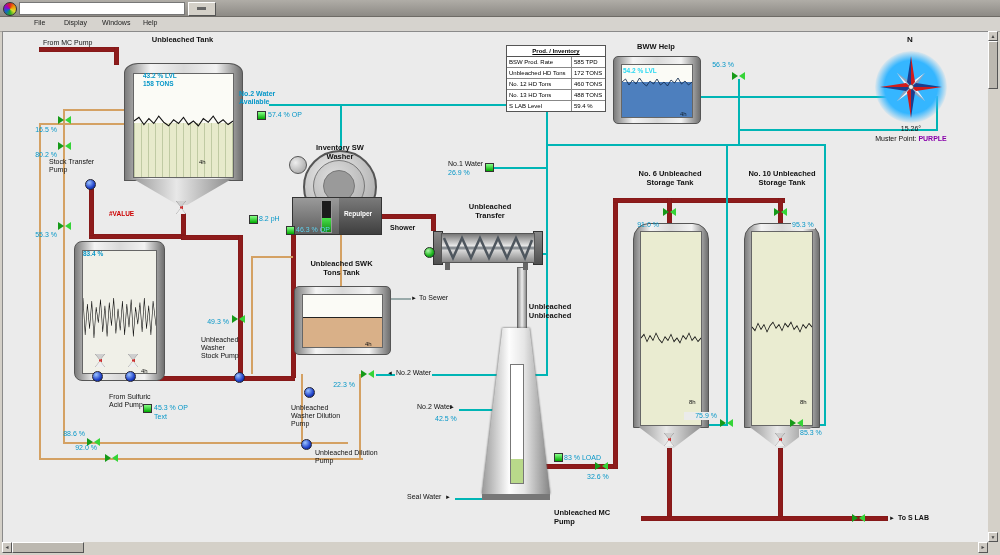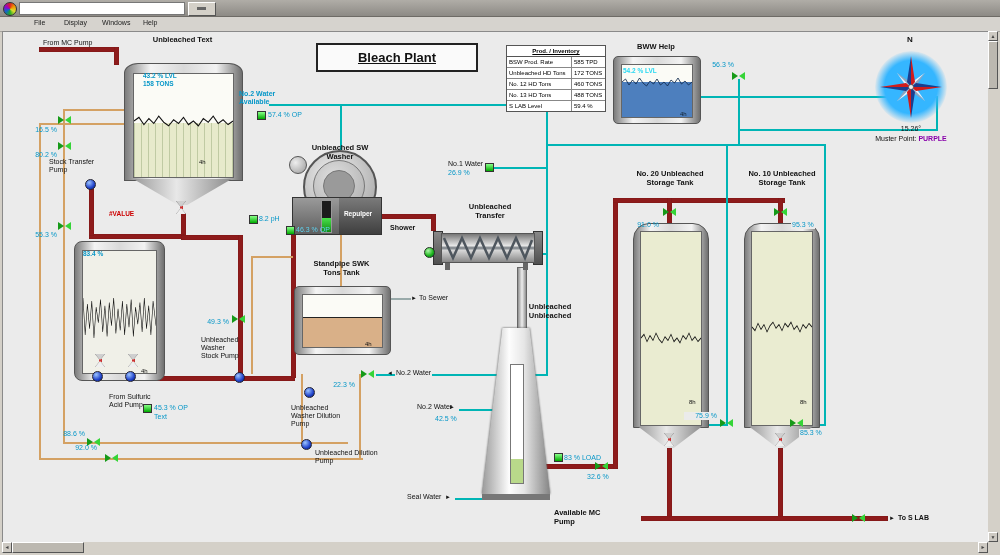--- a/index.html
+++ b/index.html
@@ -128,23 +128,20 @@
     <div class="abs po" style="left:248px;top:224px;width:2px;height:118px"></div>
     <div class="abs po" style="left:248px;top:224px;width:42px;height:2px"></div>
     <div class="abs po" style="left:337px;top:201px;width:2px;height:53px"></div>
     <div class="abs po" style="left:298px;top:342px;width:2px;height:68px"></div>
     <div class="abs po" style="left:356px;top:342px;width:2px;height:84px"></div>
 
     <div class="abs" style="left:386px;top:266px;width:22px;height:2px;background:#9aa;z-index:1"></div>
 
     <div class="abs pg" style="left:514px;top:235px;width:8px;height:62px"></div>
 
-    <div class="abs" style="left:313px;top:11px;width:158px;height:25px;border:2px solid #222;background:#fafafa;z-index:6">
-      <div class="lbl ctr" style="font-size:13px;line-height:25px;font-weight:bold;text-decoration:underline">Bleach Plant</div>
-    </div>
     <div class="abs" style="left:503px;top:13px;width:98px;background:#fff;border:1px solid #555;z-index:6;font-size:6px">
       <div class="ctr" style="border-bottom:1px solid #555;line-height:10px;font-weight:bold;text-decoration:underline">Prod. / Inventory</div>
       <div style="display:flex;border-bottom:1px solid #888">
         <span style="width:62px;border-right:1px solid #888;padding:2px 0 2px 2px">BSW Prod. Rate</span>
         <span style="flex:1;padding:2px 0 2px 2px">585 TPD</span>
       </div>
       <div style="display:flex;border-bottom:1px solid #888">
         <span style="width:62px;border-right:1px solid #888;padding:2px 0 2px 2px">Unbleached HD Tons</span>
         <span style="flex:1;padding:2px 0 2px 2px">172 TONS</span>
       </div>
@@ -156,21 +153,21 @@
         <span style="width:62px;border-right:1px solid #888;padding:2px 0 2px 2px">No. 13 HD Tons</span>
         <span style="flex:1;padding:2px 0 2px 2px">488 TONS</span>
       </div>
       <div style="display:flex">
         <span style="width:62px;border-right:1px solid #888;padding:2px 0 2px 2px">S LAB Level</span>
         <span style="flex:1;padding:2px 0 2px 2px">59.4 %</span>
       </div>
     </div>
 
     <div class="abs lbl" style="left:40px;top:7px">From MC Pump</div>
-    <div class="abs lbl t8 ctr" style="left:121px;top:4px;width:117px">Unbleached Text</div>
+    <div class="abs lbl t8 ctr" style="left:121px;top:4px;width:117px">Unbleached Tank</div>
     <div class="abs metal" style="left:121px;top:31px;width:117px;height:116px;border-radius:14px 14px 0 0/10px 10px 0 0">
       <div class="abs scr" style="left:8px;top:9px;right:8px;bottom:2px">
         <div class="abs hatch" style="left:0;right:0;bottom:0;height:52%"></div>
         <svg class="trend" style="left:0;top:40%;width:100%;height:12px" viewBox="0 0 100 10" preserveAspectRatio="none">
           <polyline points="0,5 5,2 10,8 15,3 20,7 25,1 30,6 35,9 40,4 45,7 50,2 55,8 60,5 65,9 70,3 75,6 80,1 85,7 90,4 95,8 100,5" fill="none" stroke="#111" stroke-width="1"></polyline>
         </svg>
       </div>
     </div>
     <div class="abs lbl cy b" style="left:140px;top:40px;font-size:6.5px">43.2 % LVL</div>
     <div class="abs lbl cy b" style="left:140px;top:48px;font-size:6.5px">158 TONS</div>
@@ -230,21 +227,21 @@
     <div class="abs lbl" style="left:288px;top:388px">Pump</div>
     <div class="abs pump" style="left:298px;top:407px"></div>
     <div class="abs lbl" style="left:312px;top:417px">Unbleached Dilution</div>
     <div class="abs lbl" style="left:312px;top:425px">Pump</div>
 
     <div class="abs lbl cy b" style="left:236px;top:58px">No.2 Water</div>
     <div class="abs lbl cy b" style="left:236px;top:66px">Available</div>
     <div class="abs gsq" style="left:254px;top:79px"></div>
     <div class="abs lbl cy" style="left:265px;top:79px">57.4 % OP</div>
 
-    <div class="abs lbl t8 ctr" style="left:292px;top:112px;width:90px">Unbleached SW</div>
+    <div class="abs lbl t8 ctr" style="left:292px;top:112px;width:90px">Inventory SW</div>
     <div class="abs lbl t8 ctr" style="left:292px;top:121px;width:90px">Washer</div>
     <div class="abs circ" style="left:286px;top:124px;width:16px;height:16px;background:radial-gradient(circle at 35% 35%,#eee,#999);border:1px solid #555"></div>
     <div class="abs circ" style="left:300px;top:118px;width:70px;height:70px;background:radial-gradient(circle at 40% 35%,#f2f2f2,#9a9a9a);border:2px solid #555"></div>
     <div class="abs circ" style="left:310px;top:128px;width:50px;height:50px;border:1px solid #777;background:radial-gradient(circle at 40% 35%,#e0e0e0,#aaa)"></div>
     <div class="abs circ" style="left:320px;top:138px;width:30px;height:30px;border:1px solid #777;background:#9a9a9a"></div>
 
     <div class="abs" style="left:289px;top:165px;width:88px;height:36px;background:linear-gradient(180deg,#9a9a9a,#5e5e5e);border:1px solid #333;z-index:3">
       <div class="abs" style="left:46px;top:0;right:0;bottom:0;background:linear-gradient(180deg,#7a7a7a,#3f3f3f)"></div>
       <div class="abs lbl ctr" style="left:44px;top:12px;width:42px;color:#fff;font-weight:bold;font-size:6.5px">Repulper</div>
       <div class="abs" style="left:28px;top:2px;width:9px;height:31px;background:#1c1c1c;border:1px solid #999">
@@ -256,21 +253,21 @@
     <div class="abs gsq" style="left:283px;top:194px"></div>
     <div class="abs lbl" style="left:293px;top:194px;color:#5fd3f0;z-index:6">46.3 % OP</div>
 
     <div class="abs lbl b" style="left:387px;top:192px">Shower</div>
     <div class="abs gdot" style="left:421px;top:215px"></div>
 
     <div class="abs lbl" style="left:445px;top:128px">No.1 Water</div>
     <div class="abs lbl cy" style="left:445px;top:137px">26.9 %</div>
     <div class="abs gsq" style="left:482px;top:131px"></div>
 
-    <div class="abs lbl t8 ctr" style="left:291px;top:228px;width:95px">Standpipe SWK</div>
+    <div class="abs lbl t8 ctr" style="left:291px;top:228px;width:95px">Unbleached SWK</div>
     <div class="abs lbl t8 ctr" style="left:291px;top:237px;width:95px">Tons Tank</div>
     <div class="abs metal" style="left:291px;top:254px;width:95px;height:67px;border-radius:5px">
       <div class="abs scr" style="left:7px;top:7px;right:7px;bottom:6px">
         <div class="abs" style="left:0;right:0;bottom:0;height:55%;background:#d9b088;border-top:1.5px solid #222"></div>
       </div>
     </div>
     <div class="abs lbl" style="left:362px;top:308px;font-size:6px">4h</div>
     <span class="abs arr" style="left:408px;top:263px">►</span>
     <div class="abs lbl" style="left:416px;top:262px">To Sewer</div>
 
@@ -301,21 +298,21 @@
     <div class="abs lbl" style="left:414px;top:371px">No.2 Water</div>
     <span class="abs arr" style="left:446px;top:372px">►</span>
     <div class="abs lbl cy" style="left:432px;top:383px">42.5 %</div>
     <div class="abs lbl" style="left:404px;top:461px">Seal Water</div>
     <span class="abs arr" style="left:442px;top:462px">►</span>
 
     <div class="abs gsq" style="left:551px;top:421px"></div>
     <div class="abs lbl cy" style="left:561px;top:422px">83 % LOAD</div>
     <div class="abs valve" style="left:592px;top:430px"></div>
     <div class="abs lbl cy" style="left:584px;top:441px">32.6 %</div>
-    <div class="abs lbl t8" style="left:551px;top:477px">Available MC</div>
+    <div class="abs lbl t8" style="left:551px;top:477px">Unbleached MC</div>
     <div class="abs lbl t8" style="left:551px;top:486px">Pump</div>
 
     <div class="abs lbl t8 ctr" style="left:610px;top:11px;width:86px">BWW Help</div>
     <div class="abs metal" style="left:610px;top:24px;width:86px;height:66px;border-radius:5px">
       <div class="abs scr" style="left:7px;top:7px;right:7px;bottom:5px">
         <div class="abs" style="left:0;right:0;bottom:0;height:68%;background:#4d7fbe"></div>
         <svg class="trend" style="left:0;top:24%;width:100%;height:10px" viewBox="0 0 100 10" preserveAspectRatio="none">
           <polyline points="0,5 5,2 10,8 15,3 20,7 25,1 30,6 35,9 40,4 45,7 50,2 55,8 60,5 65,9 70,3 75,6 80,1 85,7 90,4 95,8 100,5" fill="none" stroke="#122a4e" stroke-width="1"></polyline>
         </svg>
       </div>
@@ -347,21 +344,21 @@
       <use href="#mp" transform="rotate(180 32 32)"></use>
         <use href="#mp" transform="rotate(270 32 32)"></use>
       <circle cx="32" cy="32" r="2.5" fill="#eee" stroke="#333" stroke-width="0.6"></circle>
     </svg>
     <div class="abs lbl ctr" style="left:878px;top:93px;width:60px">15.26°</div>
     <div class="abs lbl ctr" style="left:820px;top:103px;width:176px">
       <span>Muster Point:</span>
       <span class="b" style="color:#8800aa">PURPLE</span>
     </div>
 
-    <div class="abs lbl t8 ctr" style="left:616px;top:138px;width:102px">No. 20 Unbleached</div>
+    <div class="abs lbl t8 ctr" style="left:616px;top:138px;width:102px">No. 6 Unbleached</div>
     <div class="abs lbl t8 ctr" style="left:616px;top:147px;width:102px">Storage Tank</div>
     <div class="abs valve" style="left:660px;top:176px"></div>
     <div class="abs lbl cy rt" style="left:624px;top:189px;width:32px">91.0 %</div>
     <div class="abs metal" style="left:630px;top:191px;width:74px;height:203px;border-radius:16px 16px 0 0">
       <div class="abs scr" style="left:6px;top:7px;right:6px;bottom:1px;background:#eaecd1">
         <svg class="trend" style="left:0;top:52%;width:100%;height:12px" viewBox="0 0 100 10" preserveAspectRatio="none">
           <polyline points="0,5 5,2 10,8 15,3 20,7 25,1 30,6 35,9 40,4 45,7 50,2 55,8 60,5 65,9 70,3 75,6 80,1 85,7 90,4 95,8 100,5" fill="none" stroke="#111" stroke-width="1"></polyline>
         </svg>
       </div>
     </div>

